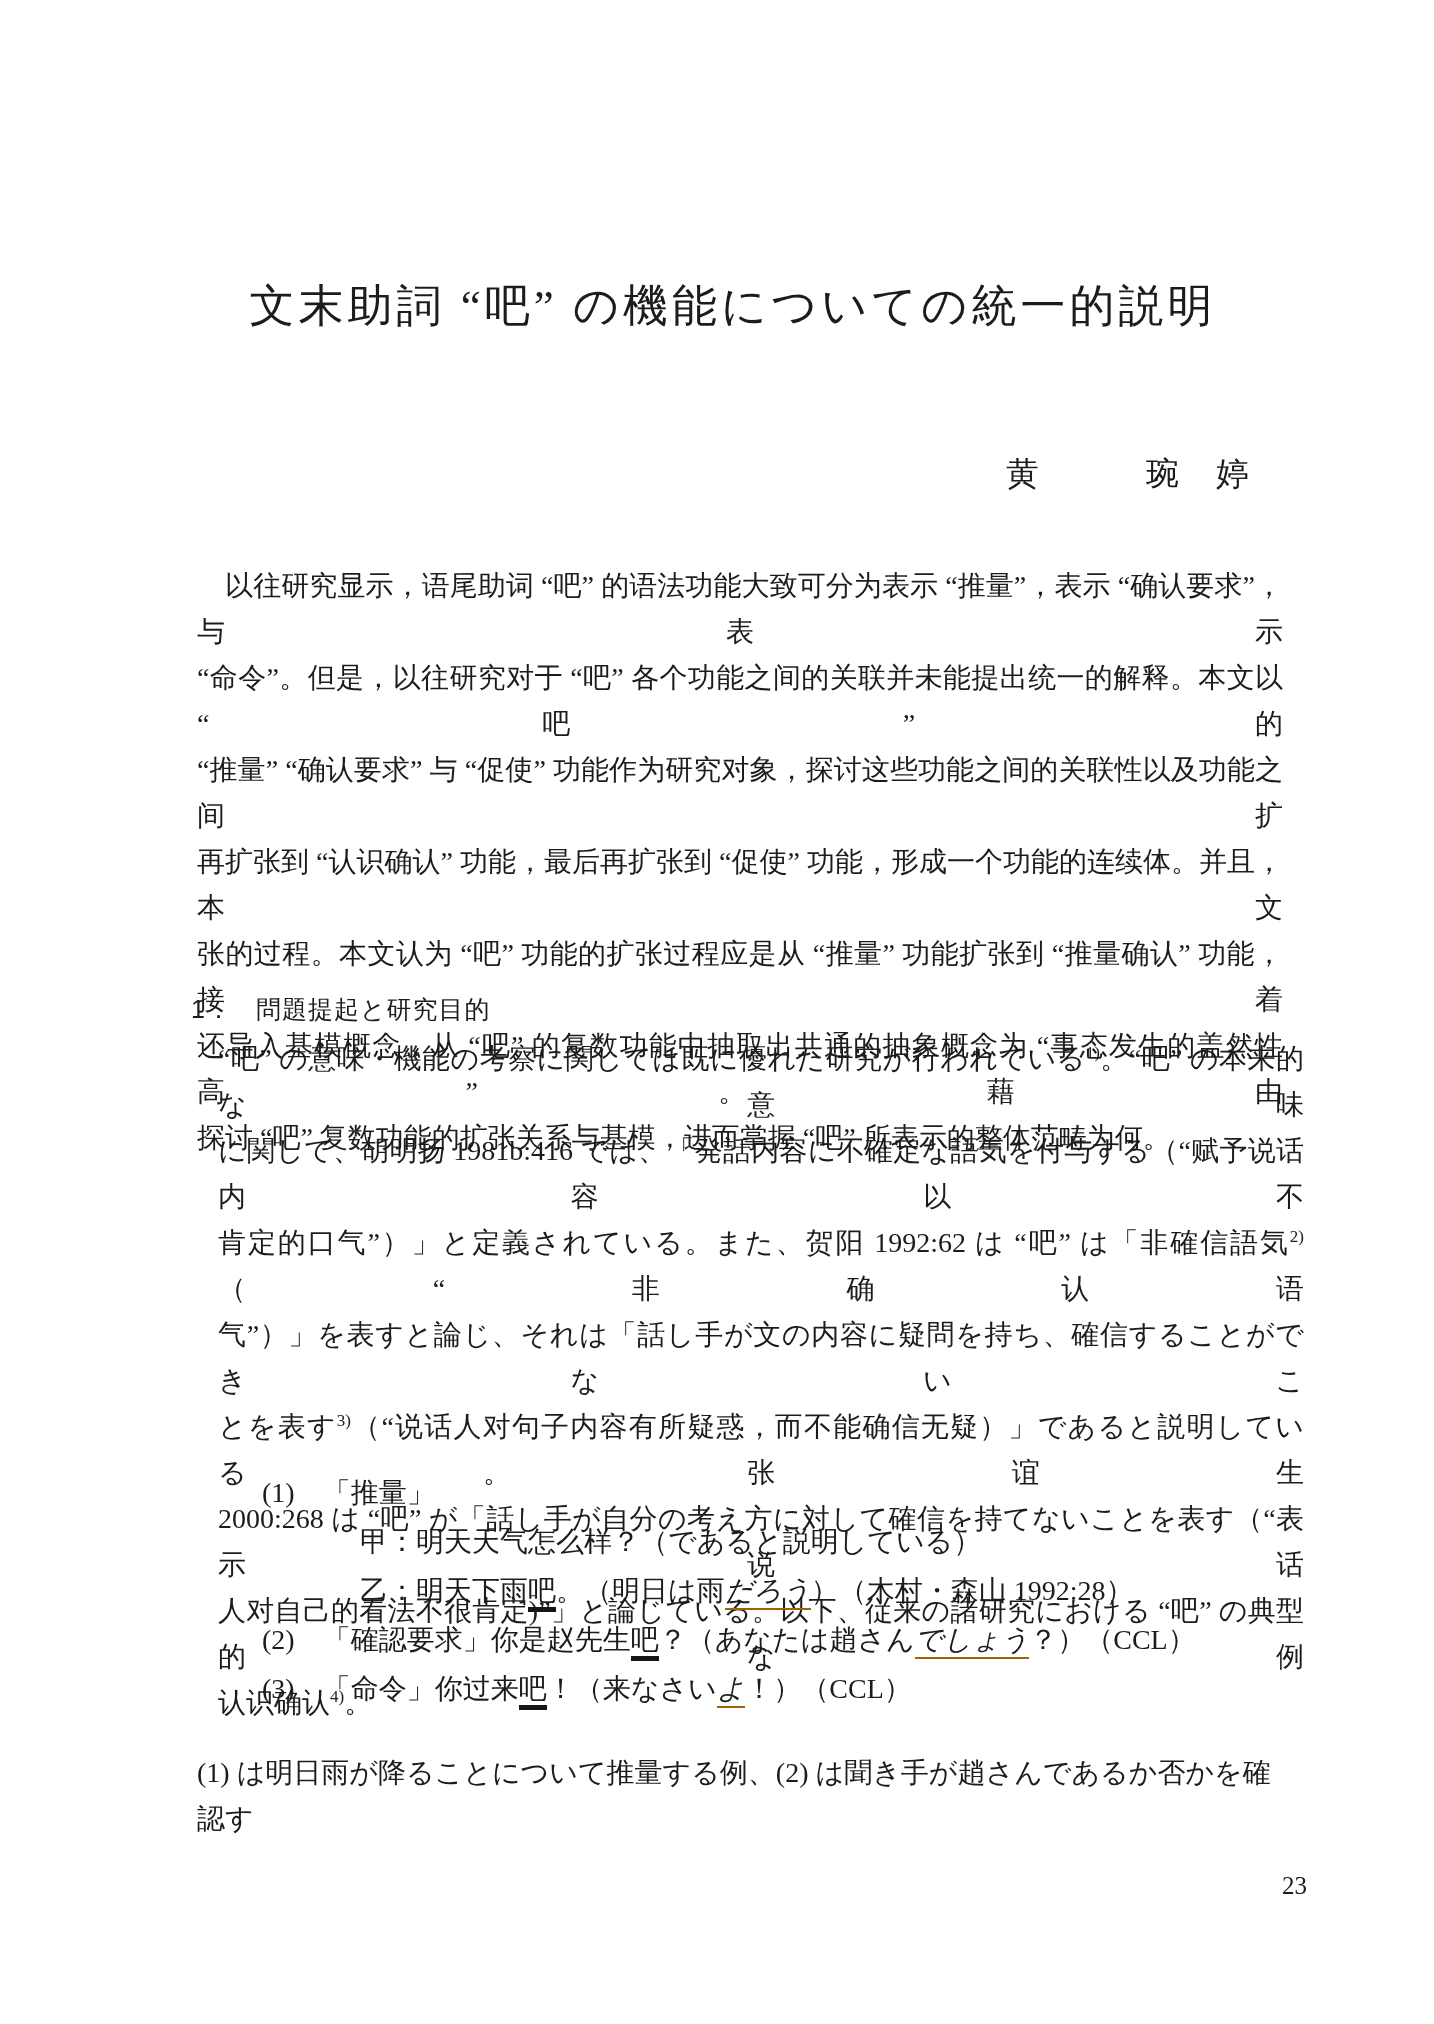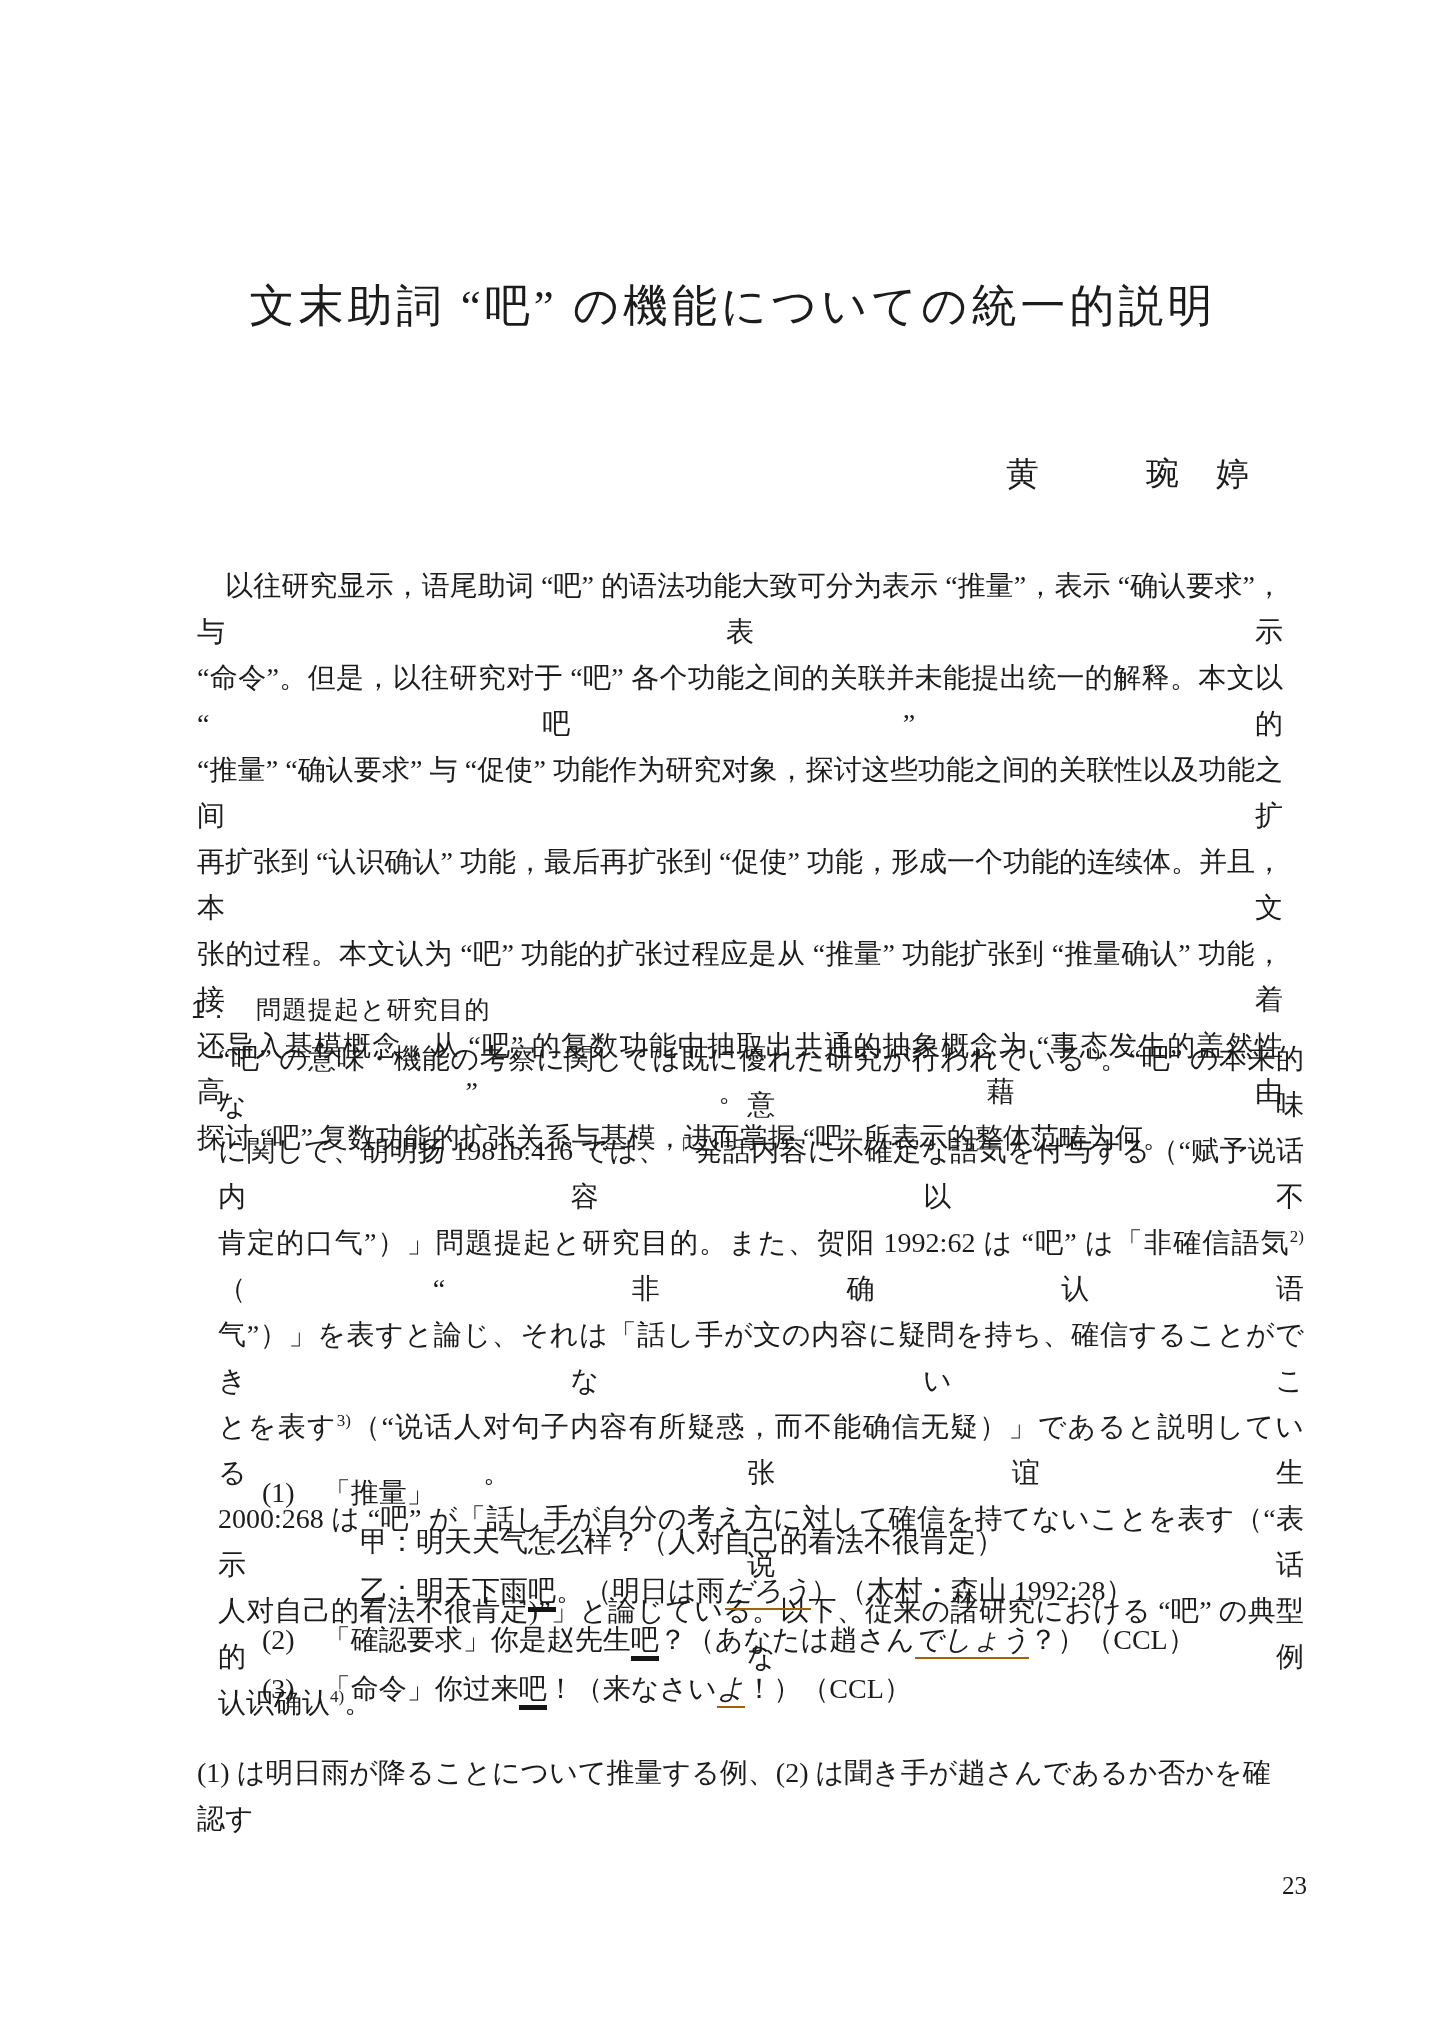--- a/index.html
+++ b/index.html
@@ -90,31 +90,31 @@
       <div class="tline ind0"><span>探讨 “吧” 复数功能的扩张关系与基模，进而掌握 “吧” 所表示的整体范畴为何。</span></div>
     </div>
 
   <div class="sec-heading">
     <span class="num">1．</span><span>問題提起と研究目的</span>
   </div>
 
   <div class="body-para rich justify">
       <div class="tline ind0"><span>“吧” の意味・機能の考察に関しては既に優れた研究が行われている</span><sup>1)</sup><span>。“吧” の本来的な意味</span></div>
       <div class="tline ind0"><span>に関して、胡明扬 1981b:416 では、「発話内容に不確定な語気を付与する（“赋予说话内容以不</span></div>
-      <div class="tline ind0"><span>肯定的口气”）」問題提起と研究目的。また、贺阳 1992:62 は “吧” は「非確信語気</span><sup>2)</sup><span>（“非确认语</span></div>
+      <div class="tline ind0"><span>肯定的口气”）」と定義されている。また、贺阳 1992:62 は “吧” は「非確信語気</span><sup>2)</sup><span>（“非确认语</span></div>
       <div class="tline ind0"><span>气”）」を表すと論じ、それは「話し手が文の内容に疑問を持ち、確信することができないこ</span></div>
       <div class="tline ind0"><span>とを表す</span><sup>3)</sup><span>（“说话人对句子内容有所疑惑，而不能确信无疑）」であると説明している。张谊生</span></div>
       <div class="tline ind0"><span>2000:268 は “吧” が「話し手が自分の考え方に対して確信を持てないことを表す（“表示说话</span></div>
       <div class="tline ind0"><span>人对自己的看法不很肯定)”」と論じている。以下、従来の諸研究における “吧” の典型的な例</span></div>
       <div class="tline ind0"><span>认识确认</span><sup>4)</sup><span>。</span></div>
     </div>
 
   <div class="examples rich">
       <div class="tline ind0"><span>(1)　「推量」</span></div>
-      <div class="tline ind1"><span>甲：明天天气怎么样？（人对自己的看法不很肯定）</span></div>
+      <div class="tline ind1"><span>甲：明天天气怎么样？（であると説明している）</span></div>
       <div class="tline ind1"><span>乙：明天下雨</span><span class="ub">吧</span><span>。（明日は雨</span><span class="ut">だろう</span><span>）（木村・森山 1992:28）</span></div>
       <div class="tline ind0"><span>(2)　「確認要求」你是赵先生</span><span class="ub">吧</span><span>？（あなたは趙さん</span><span class="ut">でしょう</span><span>？）（CCL）</span></div>
       <div class="tline ind0"><span>(3)　「命令」你过来</span><span class="ub">吧</span><span>！（来なさい</span><span class="ut">よ</span><span>！）（CCL）</span></div>
     </div>
 
   <div class="closing rich">
       <div class="tline ind0"><span>(1) は明日雨が降ることについて推量する例、(2) は聞き手が趙さんであるか否かを確認す</span></div>
     </div>
 
   <div class="page-number">23</div>

